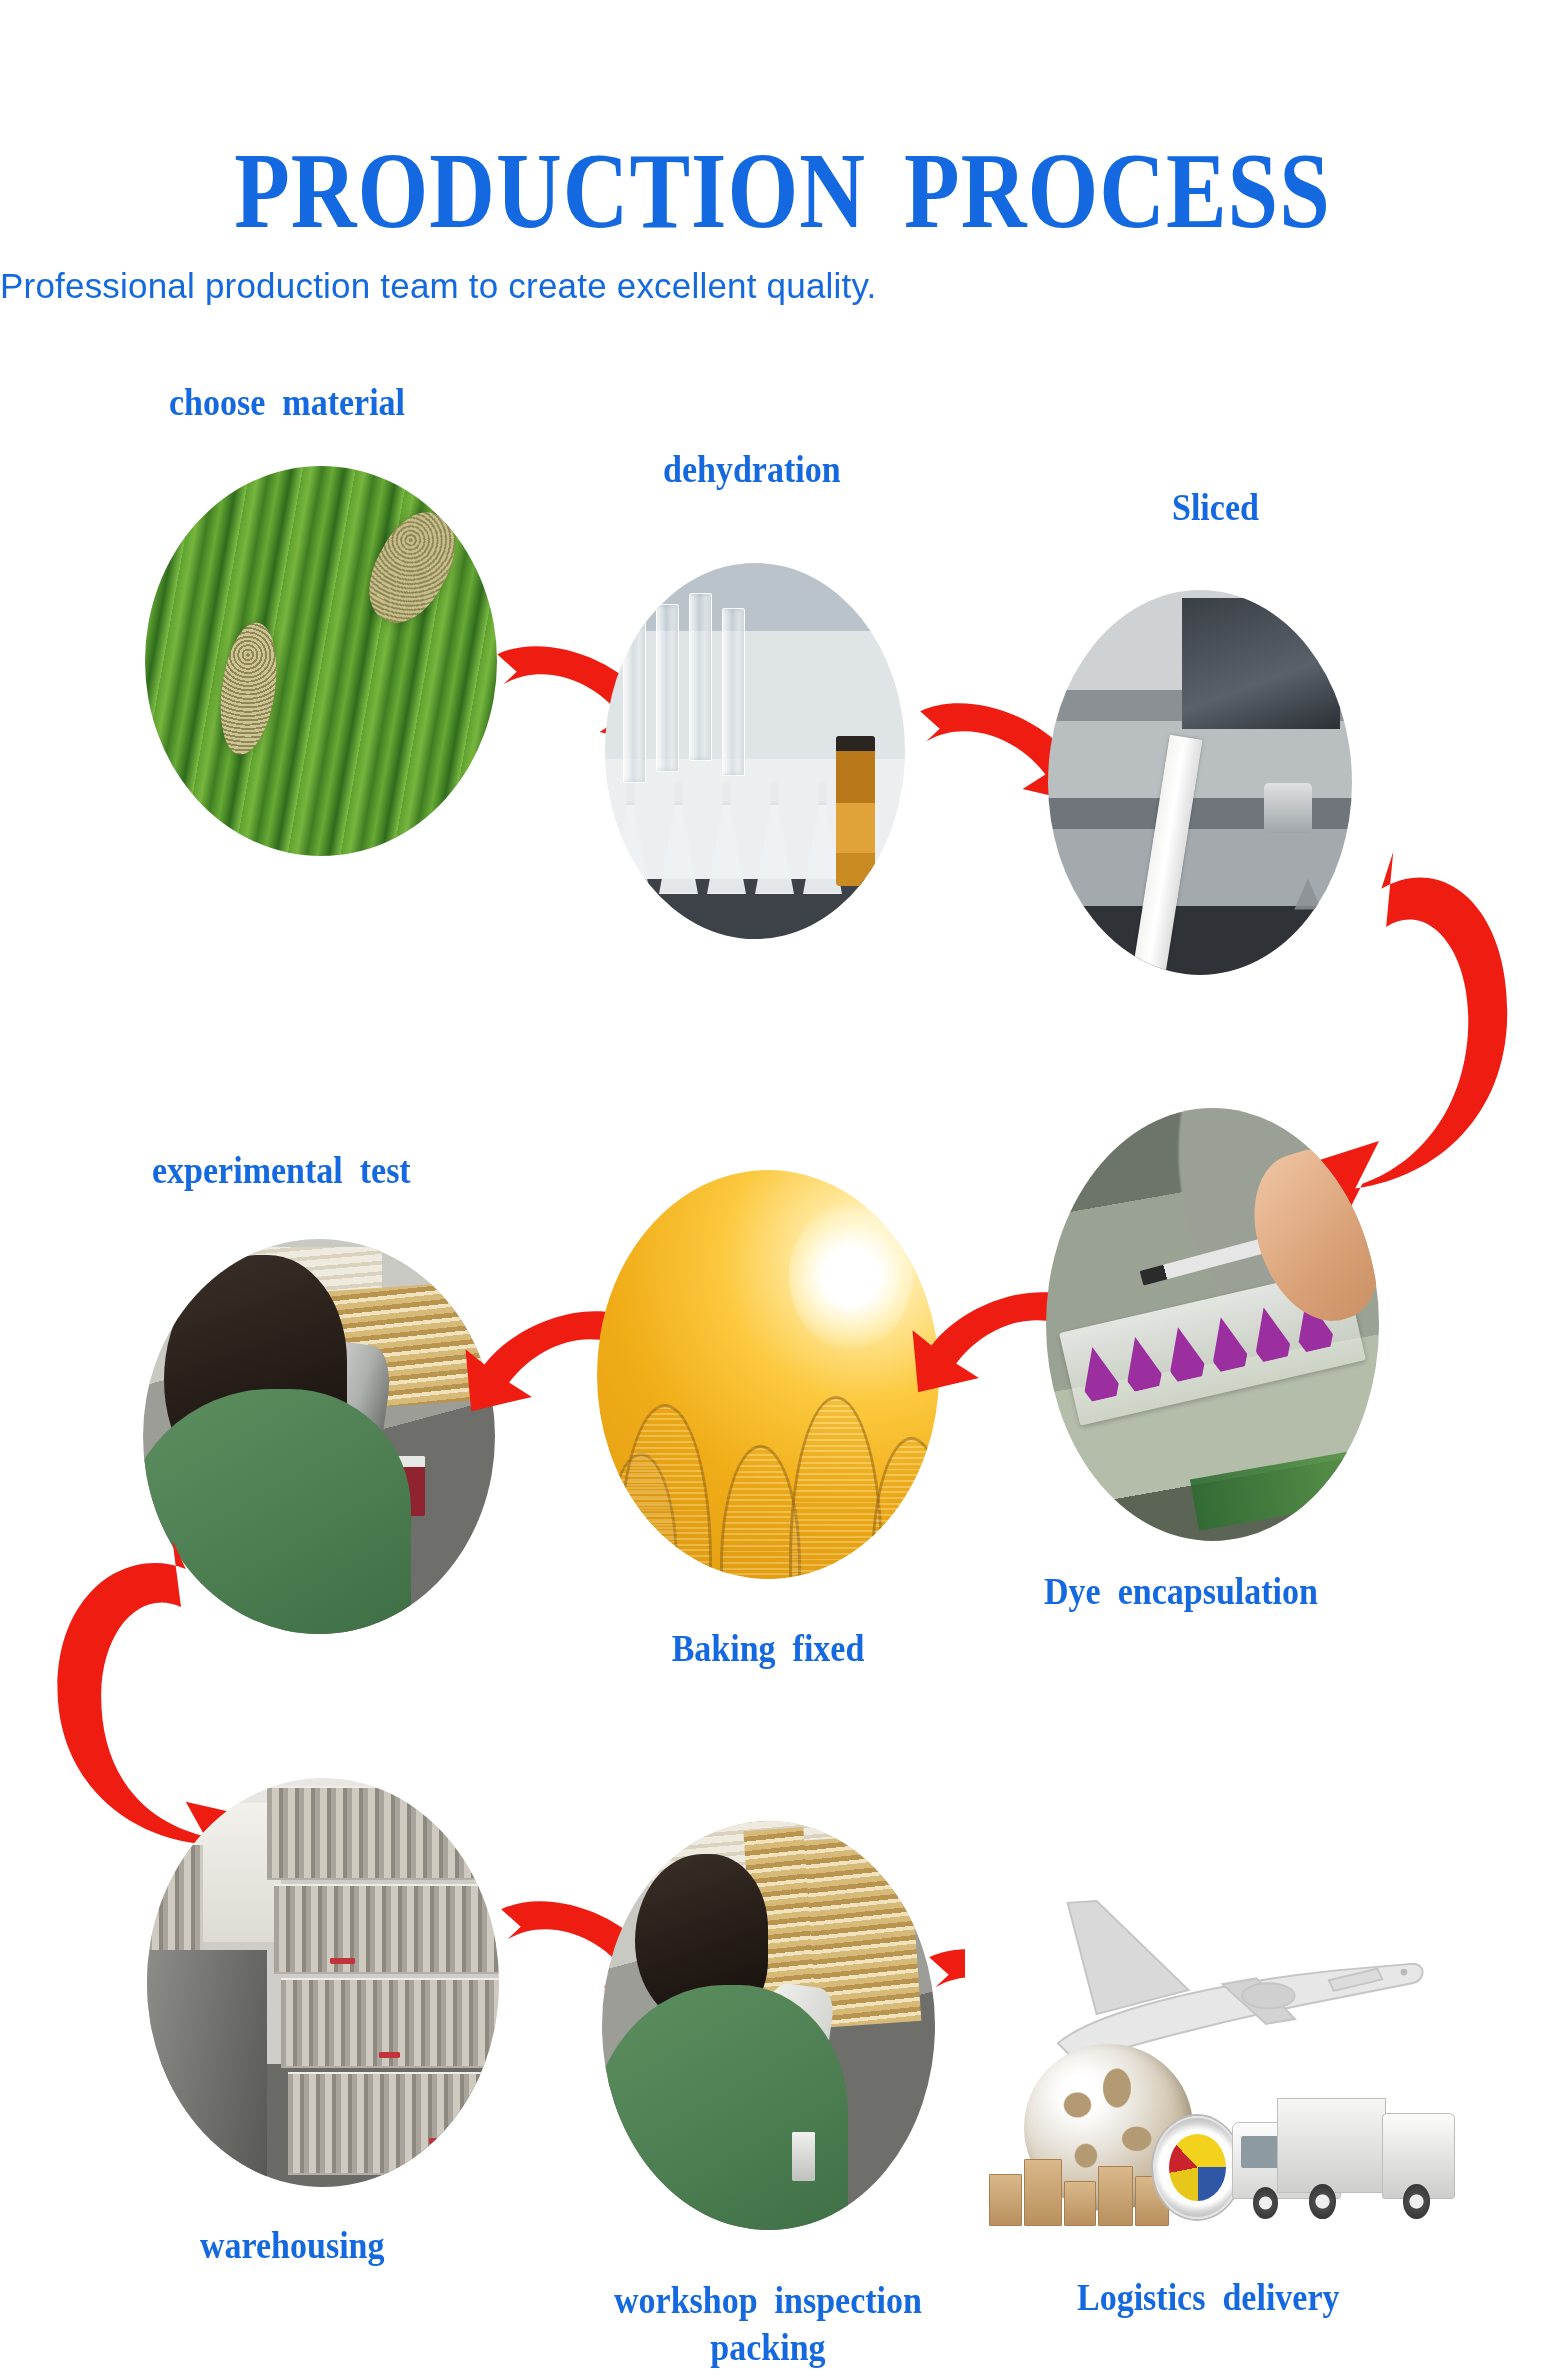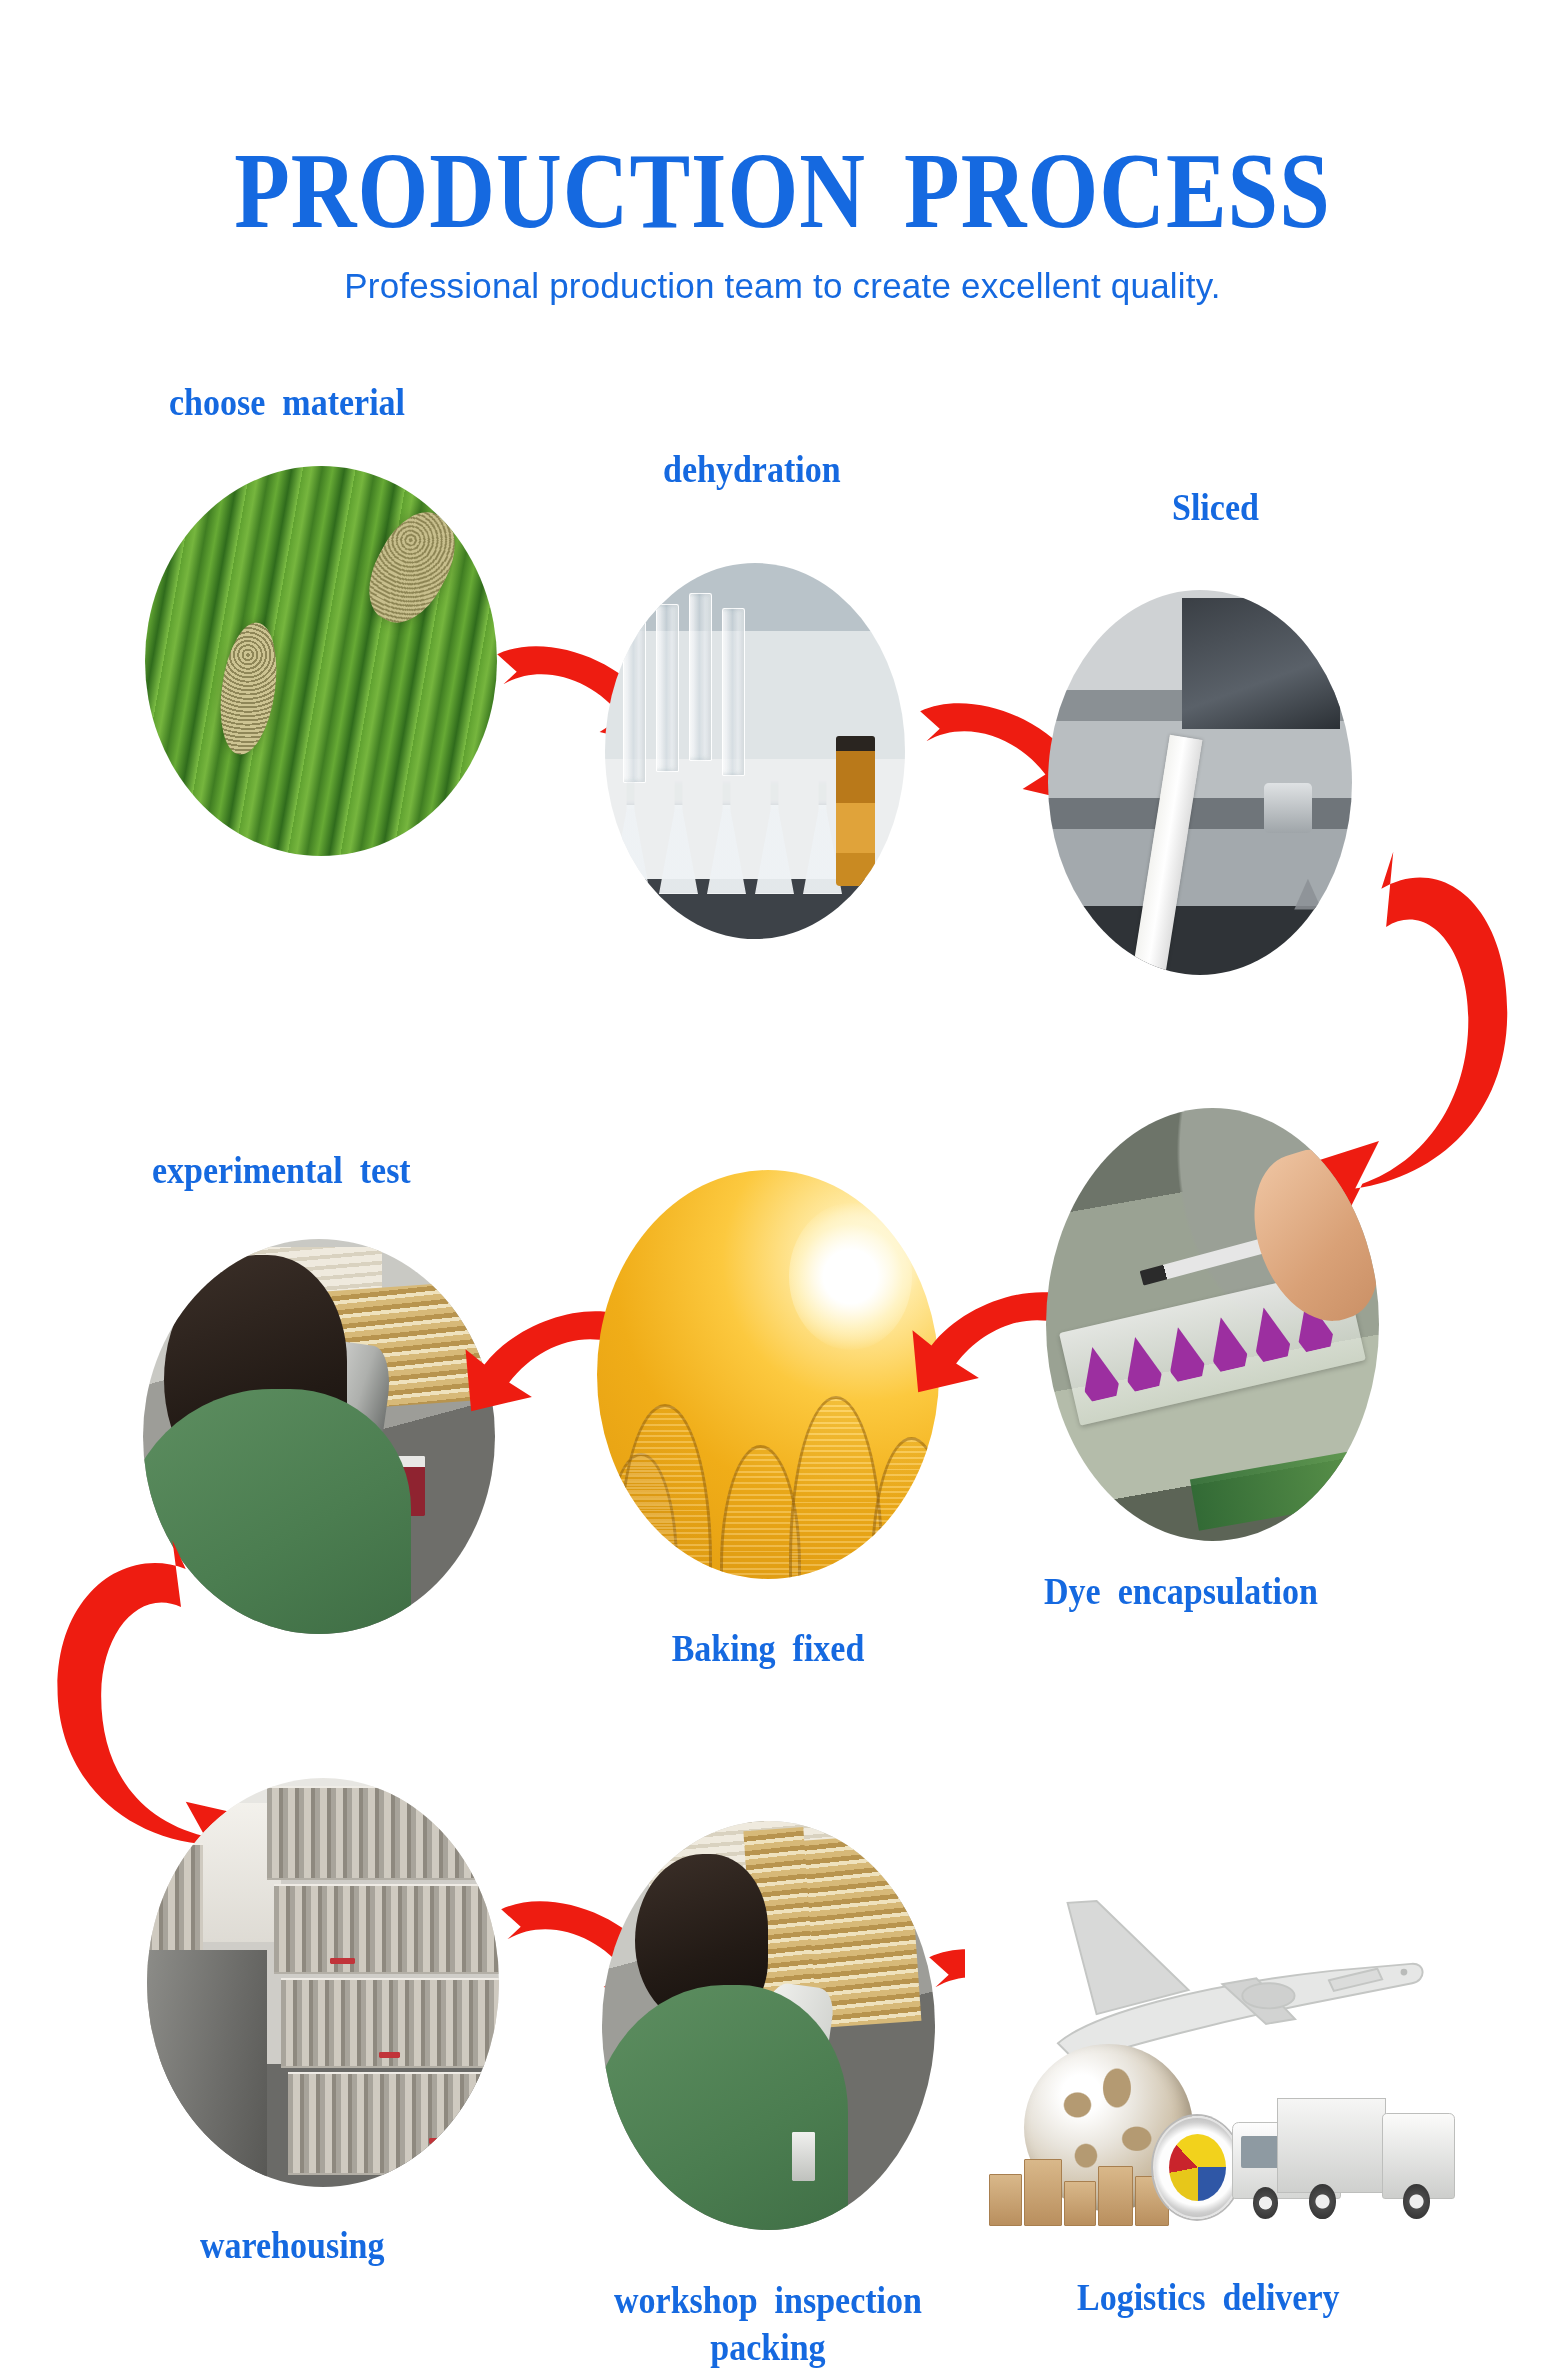--- a/index.html
+++ b/index.html
@@ -21,21 +21,20 @@
     font-size:91px;
     line-height:1;
     letter-spacing:1px;
     color:#1569E0;
     word-spacing:14.3px;
     transform:scaleY(1.18);
     transform-origin:top center;
   }
   .subtitle {
     position:absolute; left:0; right:0; top:266px;
-    text-align:center;
     font-family:"Liberation Sans", sans-serif;
     font-weight:400;
     font-size:35px;
     color:#1569E0;
     letter-spacing:0.2px;
   }
 
   
   .lbl {
     position:absolute;

